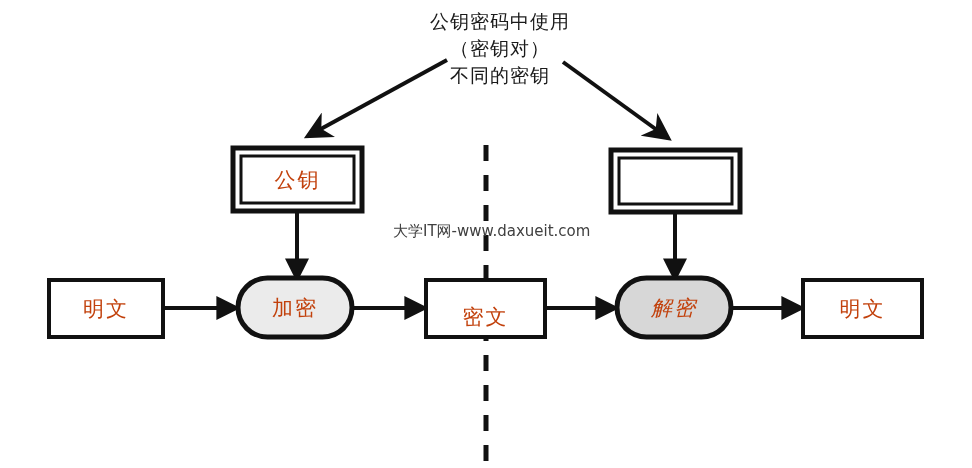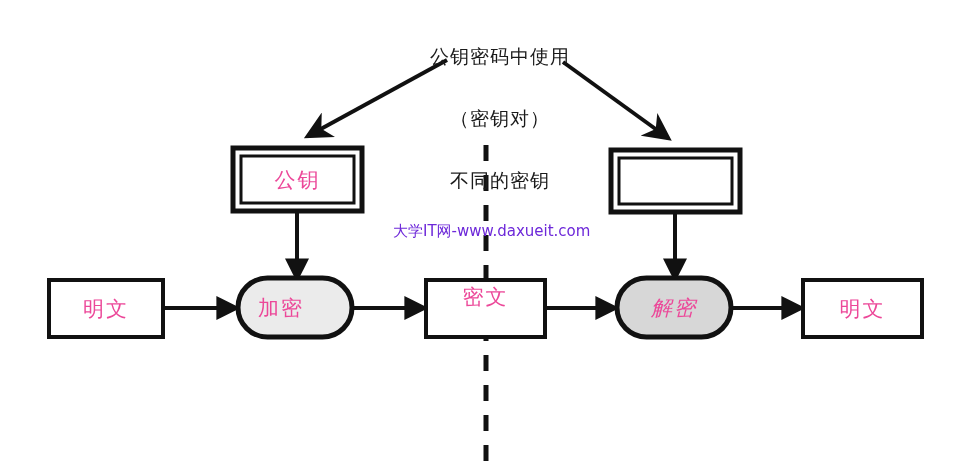--- a/index.html
+++ b/index.html
@@ -20,21 +20,21 @@
     left: 0;
     top: 0;
     width: 972px;
     height: 468px;
   }
   .node-text {
     position: absolute;
     display: flex;
     align-items: center;
     justify-content: center;
-    color: #ec4899;
+    color: #c2410c;
     letter-spacing: 2px;
     white-space: nowrap;
     pointer-events: none;
   }
   .box-label {
     font-size: 21px;
     font-family: Liberation Serif, serif;
   }
   .pill-label {
     font-size: 21px;
@@ -48,28 +48,27 @@
     top: 8px;
     width: 200px;
     text-align: center;
     font-size: 19px;
     line-height: 27px;
     color: #1a1a1a;
     letter-spacing: 1px;
   }
   #annotation-text div {
     white-space: nowrap;
-    margin-top: 35px;
   }
   #watermark {
     position: absolute;
     left: 393px;
     top: 222px;
     font-size: 15px;
-    color: #6d28d9;
+    color: #404040;
     letter-spacing: 0px;
     white-space: nowrap;
   }
 </style>
 </head>
 <body>
 
 <div id="diagram-root">
 
   <svg id="diagram-svg" viewBox="0 0 972 468">
@@ -121,18 +120,18 @@
     <div>公钥密码中使用</div>
     <div>（密钥对）</div>
     <div>不同的密钥</div>
   </div>
 
   <div class="node-text key-label" style="left:233px; top:148px; width:129px; height:63px;">公钥</div>
 
   <div id="watermark">大学IT网-www.daxueit.com</div>
 
   <div class="node-text box-label" style="left:49px; top:280px; width:114px; height:57px;">明文</div>
-  <div class="node-text pill-label" style="left:224px; top:278px; width:114px; height:59px;">加密</div>
-  <div class="node-text box-label" style="left:426px; top:268px; width:119px; height:57px;">密文</div>
+  <div class="node-text pill-label" style="left:238px; top:278px; width:114px; height:59px;">加密</div>
+  <div class="node-text box-label" style="left:426px; top:288px; width:119px; height:57px;">密文</div>
   <div class="node-text pill-label" style="left:617px; top:278px; width:114px; height:59px;font-style:italic;">解密</div>
   <div class="node-text box-label" style="left:803px; top:280px; width:119px; height:57px;">明文</div>
 
 </div>
 
 </body></html>

